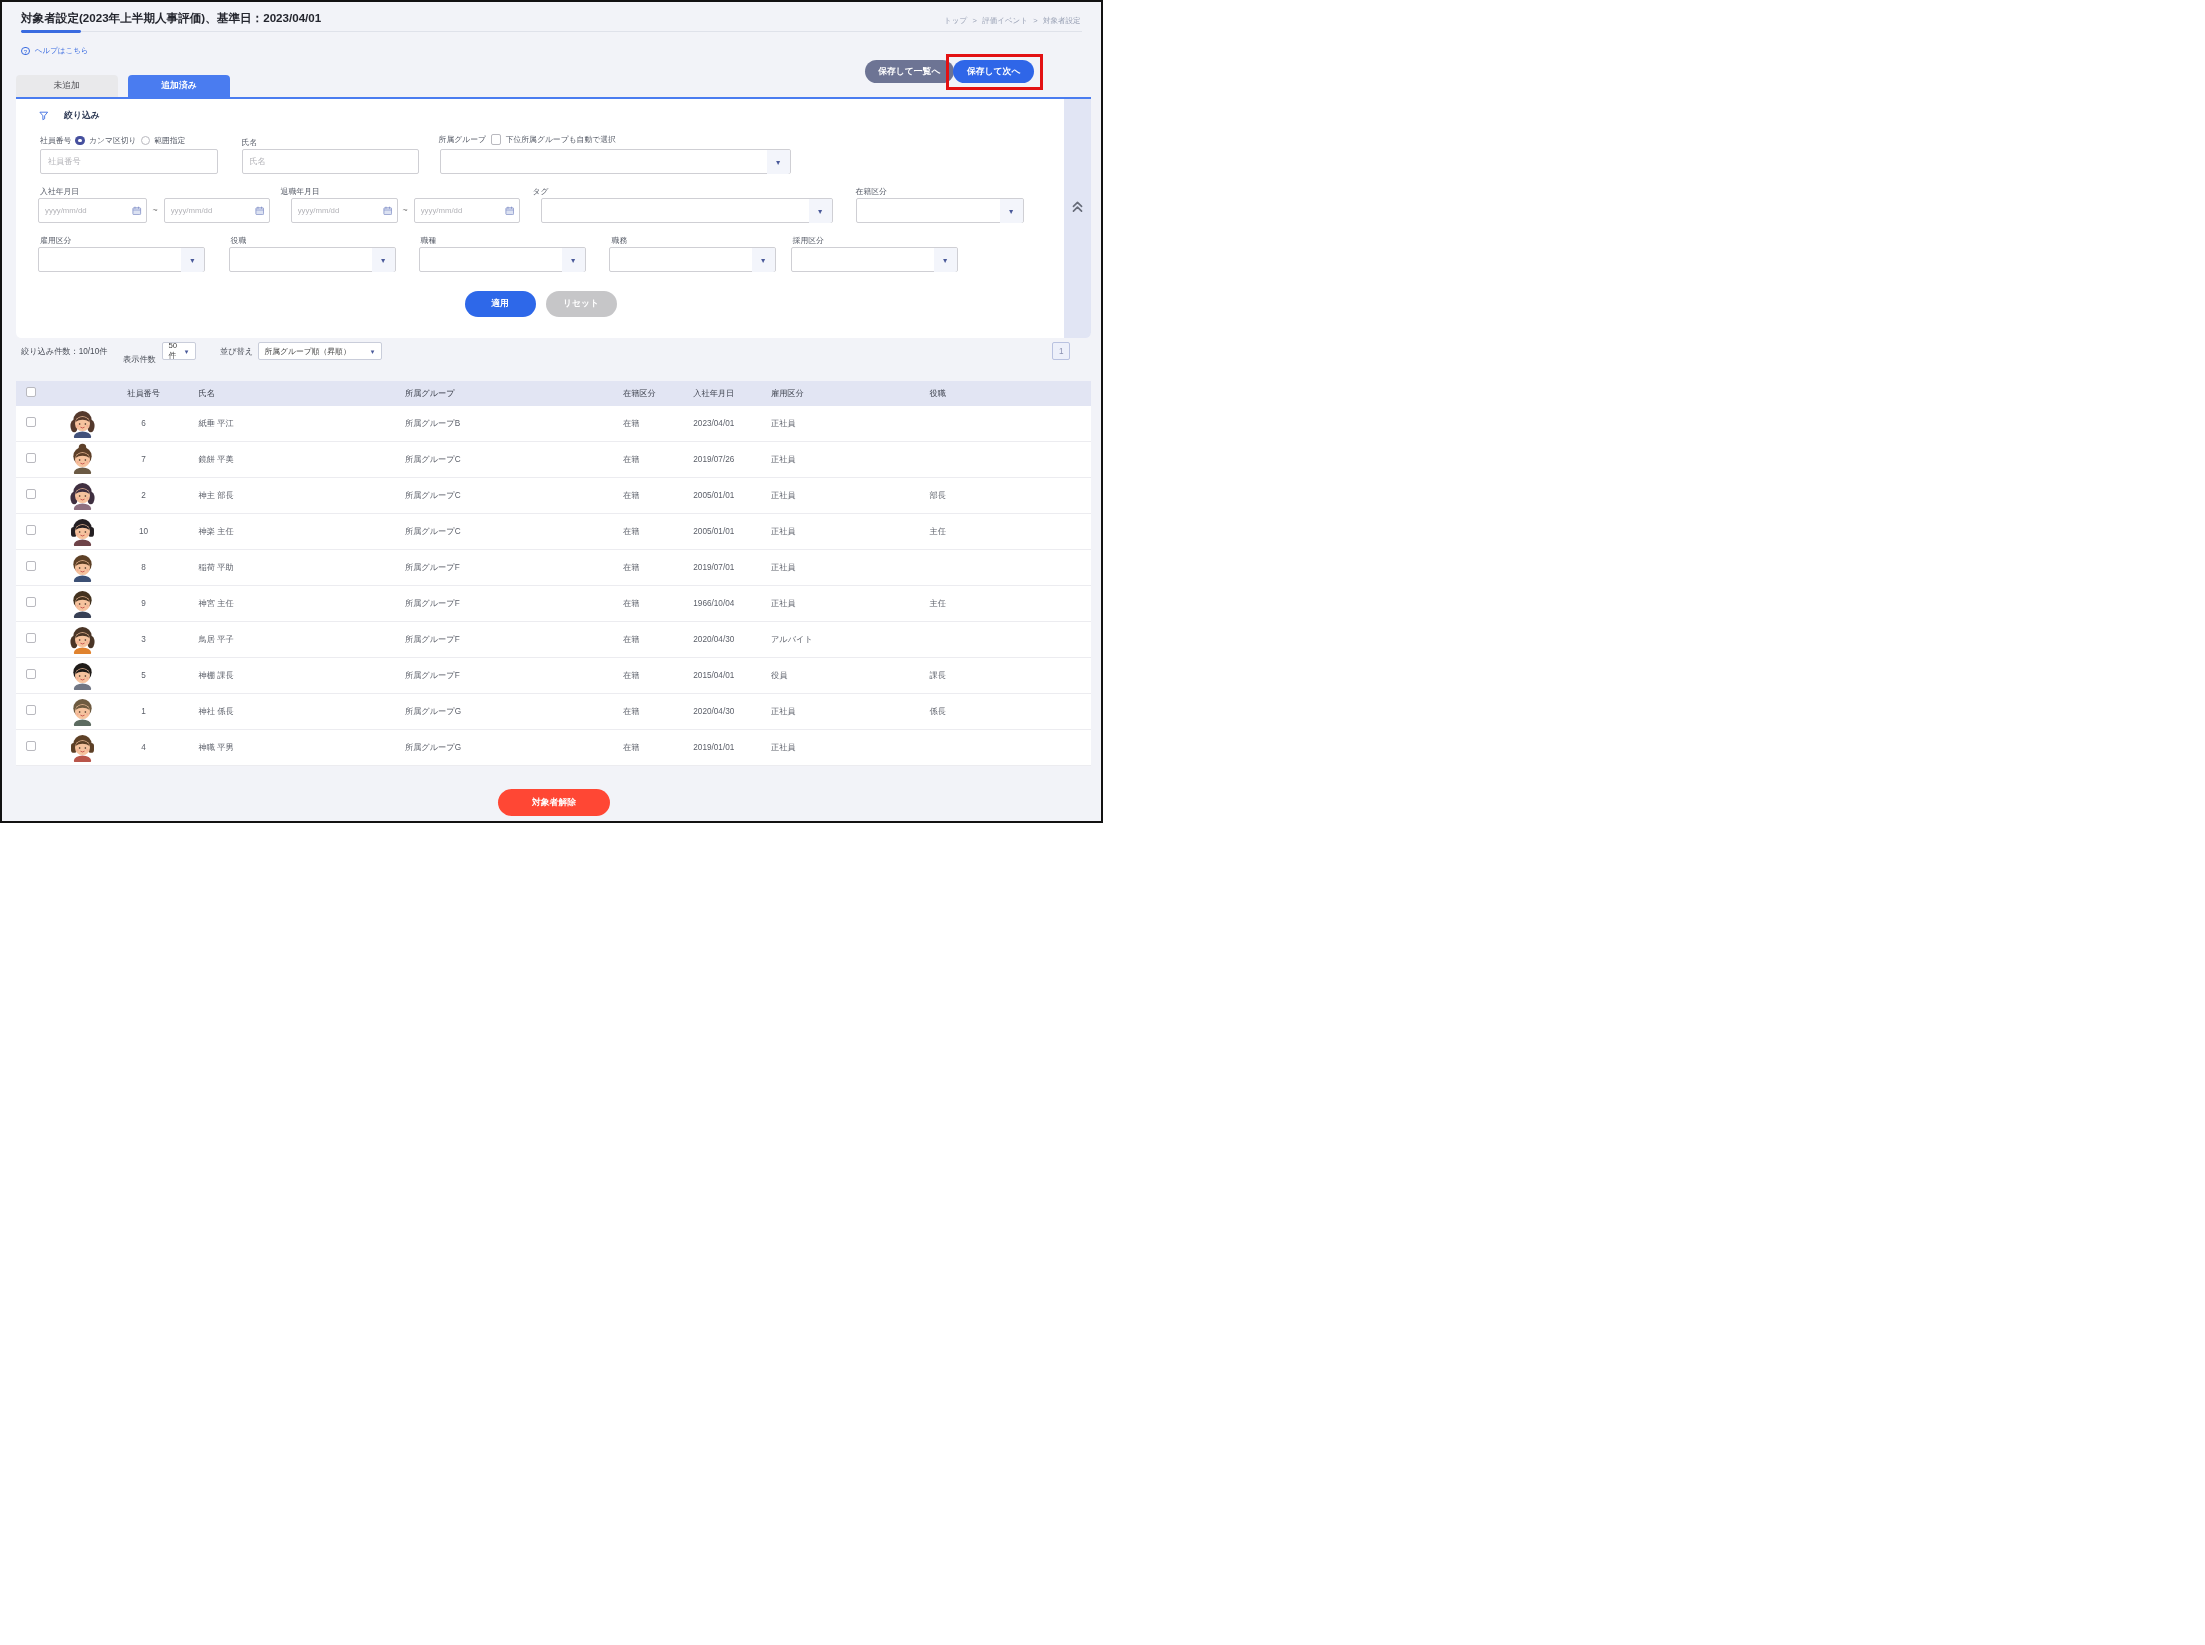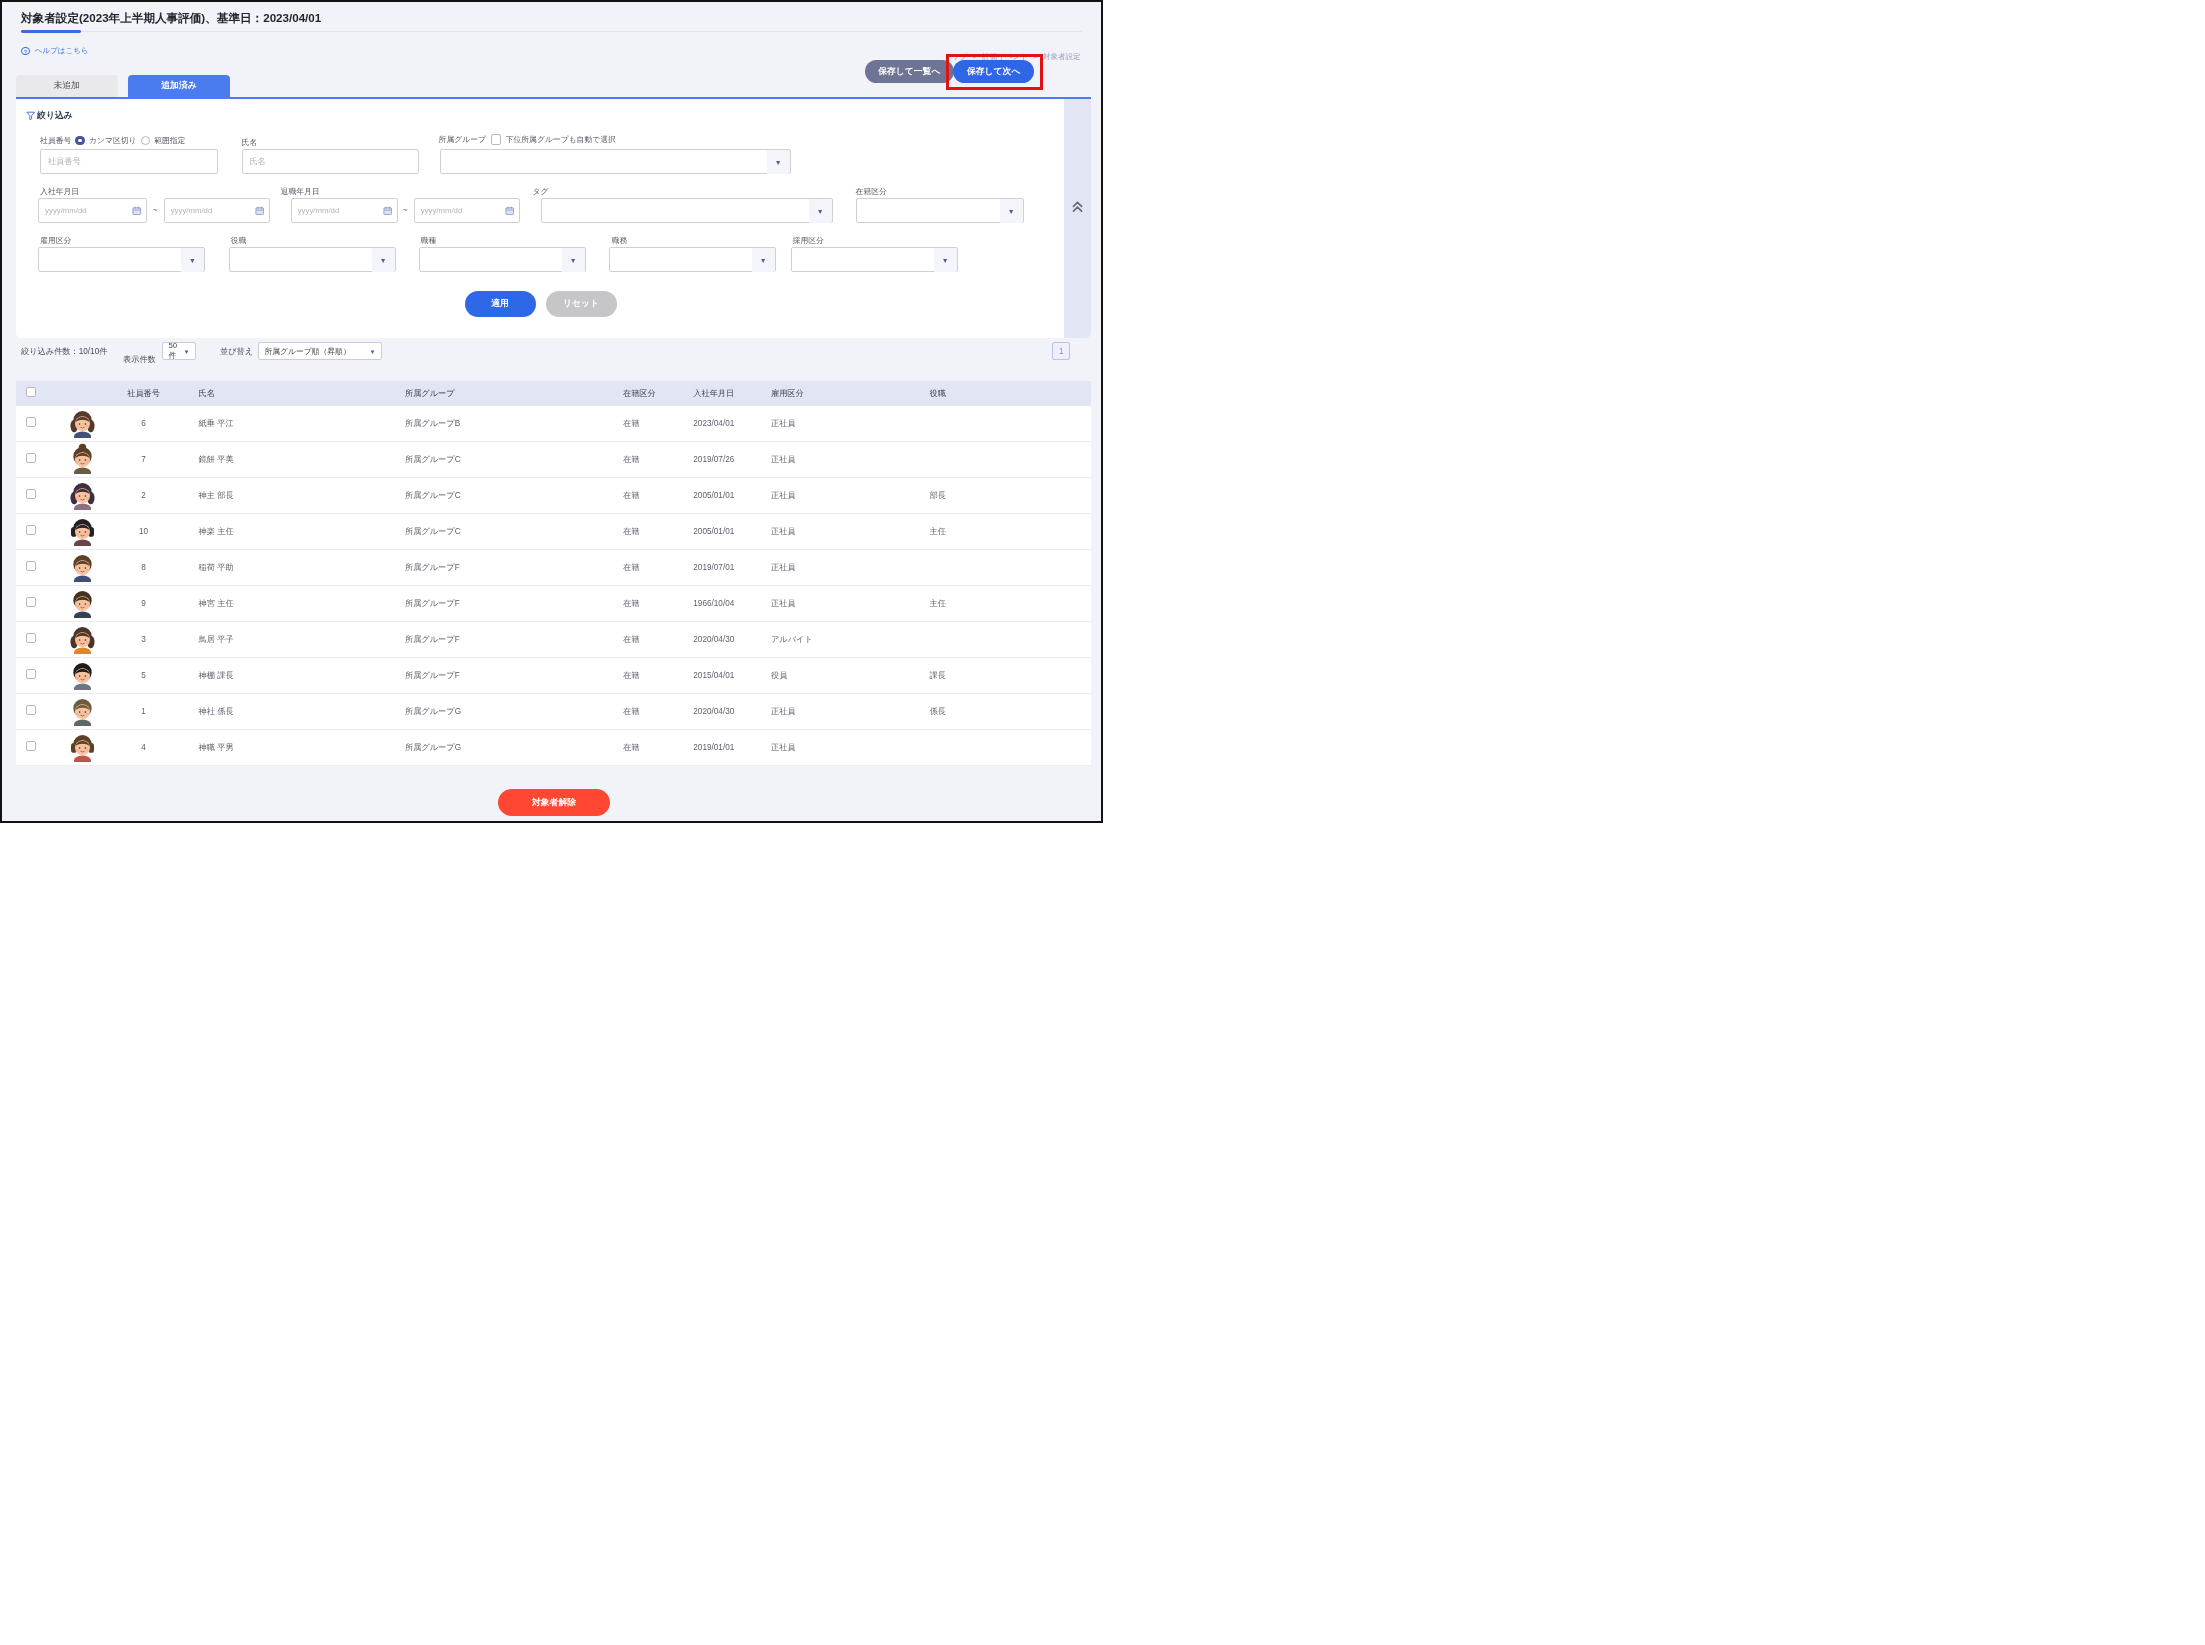--- a/index.html
+++ b/index.html
@@ -3,37 +3,37 @@
 <meta charset="utf-8">
 <style>
   html,body{margin:0;padding:0;background:#fff;}
   *{box-sizing:border-box;font-family:"Liberation Sans","DejaVu Sans",sans-serif;}
   #app{position:relative;width:1103px;height:823px;border:2px solid #121212;background:#f2f3f8;overflow:hidden;}
   
   .title{position:absolute;left:19px;top:8.8px;font-size:11.6px;font-weight:bold;color:#24262e;}
   .hdr-divider{position:absolute;left:19px;right:19px;top:29px;height:0.7px;background:#dfe2ea;}
   .title-bar{position:absolute;left:19px;top:28px;width:60px;height:2.7px;border-radius:1.4px;background:#3a6be0;}
   .breadcrumb{position:absolute;right:20.4px;top:13.6px;font-size:7.5px;color:#98a0b4;display:flex;gap:5.4px;align-items:center;}
-  .breadcrumb span{cursor:default;margin-top:36px;}
+  .breadcrumb span{cursor:default;}
   .help{position:absolute;left:19px;top:44px;font-size:7.5px;color:#3a6be0;display:flex;align-items:center;gap:5px;}
   .qicon{width:8.8px;height:8.8px;border:0.7px solid #3a6be0;border-radius:50%;display:inline-flex;align-items:center;justify-content:center;font-size:6.1px;color:#3a6be0;}
   .topbtn{position:absolute;top:58px;height:23px;border:none;border-radius:11.6px;color:#fff;font-size:8.8px;font-weight:bold;padding:0 13.6px;cursor:pointer;}
   .btn-list{right:147px;background:#6d7494;}
   .btn-next{right:67px;background:#2f66e8;}
   .red-annot{position:absolute;top:52px;right:58px;width:97px;height:36px;border:3.4px solid #e31113;pointer-events:none;}
   
   .tab{position:absolute;top:73px;width:102px;height:22.4px;display:flex;align-items:center;justify-content:center;font-size:8.8px;border-radius:4.1px 4.1px 0 0;cursor:pointer;}
   .tab-inactive{left:13.6px;background:#e9e9eb;color:#4a4a4f;}
   .tab-active{left:126px;background:#4a7cf0;color:#fff;font-weight:bold;}
   .tabbar{position:absolute;top:95px;left:13.6px;width:1075px;height:2px;background:#4a7cf0;}
   
   .panel{position:absolute;top:97px;left:13.6px;width:1075px;height:239px;background:#fff;border-radius:0 0 5.4px 5.4px;}
   .strip{position:absolute;top:0;right:0;width:27px;height:239px;background:#e1e5f4;border-radius:0 0 5.4px 0;cursor:pointer;}
   .strip svg{position:absolute;left:8.2px;top:102px;}
-  .ftitle{position:absolute;left:10px;top:11px;font-size:8.8px;font-weight:bold;color:#2e3a55;display:flex;gap:2px;align-items:center;}
+  .ftitle{position:absolute;left:23px;top:11px;font-size:8.8px;font-weight:bold;color:#2e3a55;display:flex;gap:16px;align-items:center;}
   .flabel{position:absolute;font-size:7.8px;color:#555a66;}
   .r1lbl{top:38px;} .r2lbl{top:87px;} .r3lbl{top:136px;}
   .inp{position:absolute;height:25px;border:0.7px solid #cfcfd4;border-radius:2px;background:#fff;font-size:8.2px;color:#333;padding:0 6.8px;}
   .inp::placeholder{color:#b3b3b8;}
   .r1in{top:50px;} .r2in{top:99px;} .r3in{top:148px;}
   .sel{position:absolute;height:25px;border:0.7px solid #cfcfd4;border-radius:2px;background:#fff;cursor:pointer;}
   .sel .arr{position:absolute;right:0;top:0;width:23px;height:24px;background:#f3f5fb;display:flex;align-items:center;justify-content:center;color:#4a5a9a;font-size:6.8px;border-radius:0 2px 2px 0;}
   .radio{width:9.5px;height:9.5px;border-radius:50%;display:inline-block;}
   .radio-on{background:#46509e;position:relative;}
   .radio-on:after{content:"";position:absolute;left:3.1px;top:3.1px;width:3.4px;height:3.4px;border-radius:50%;background:#fff;}

